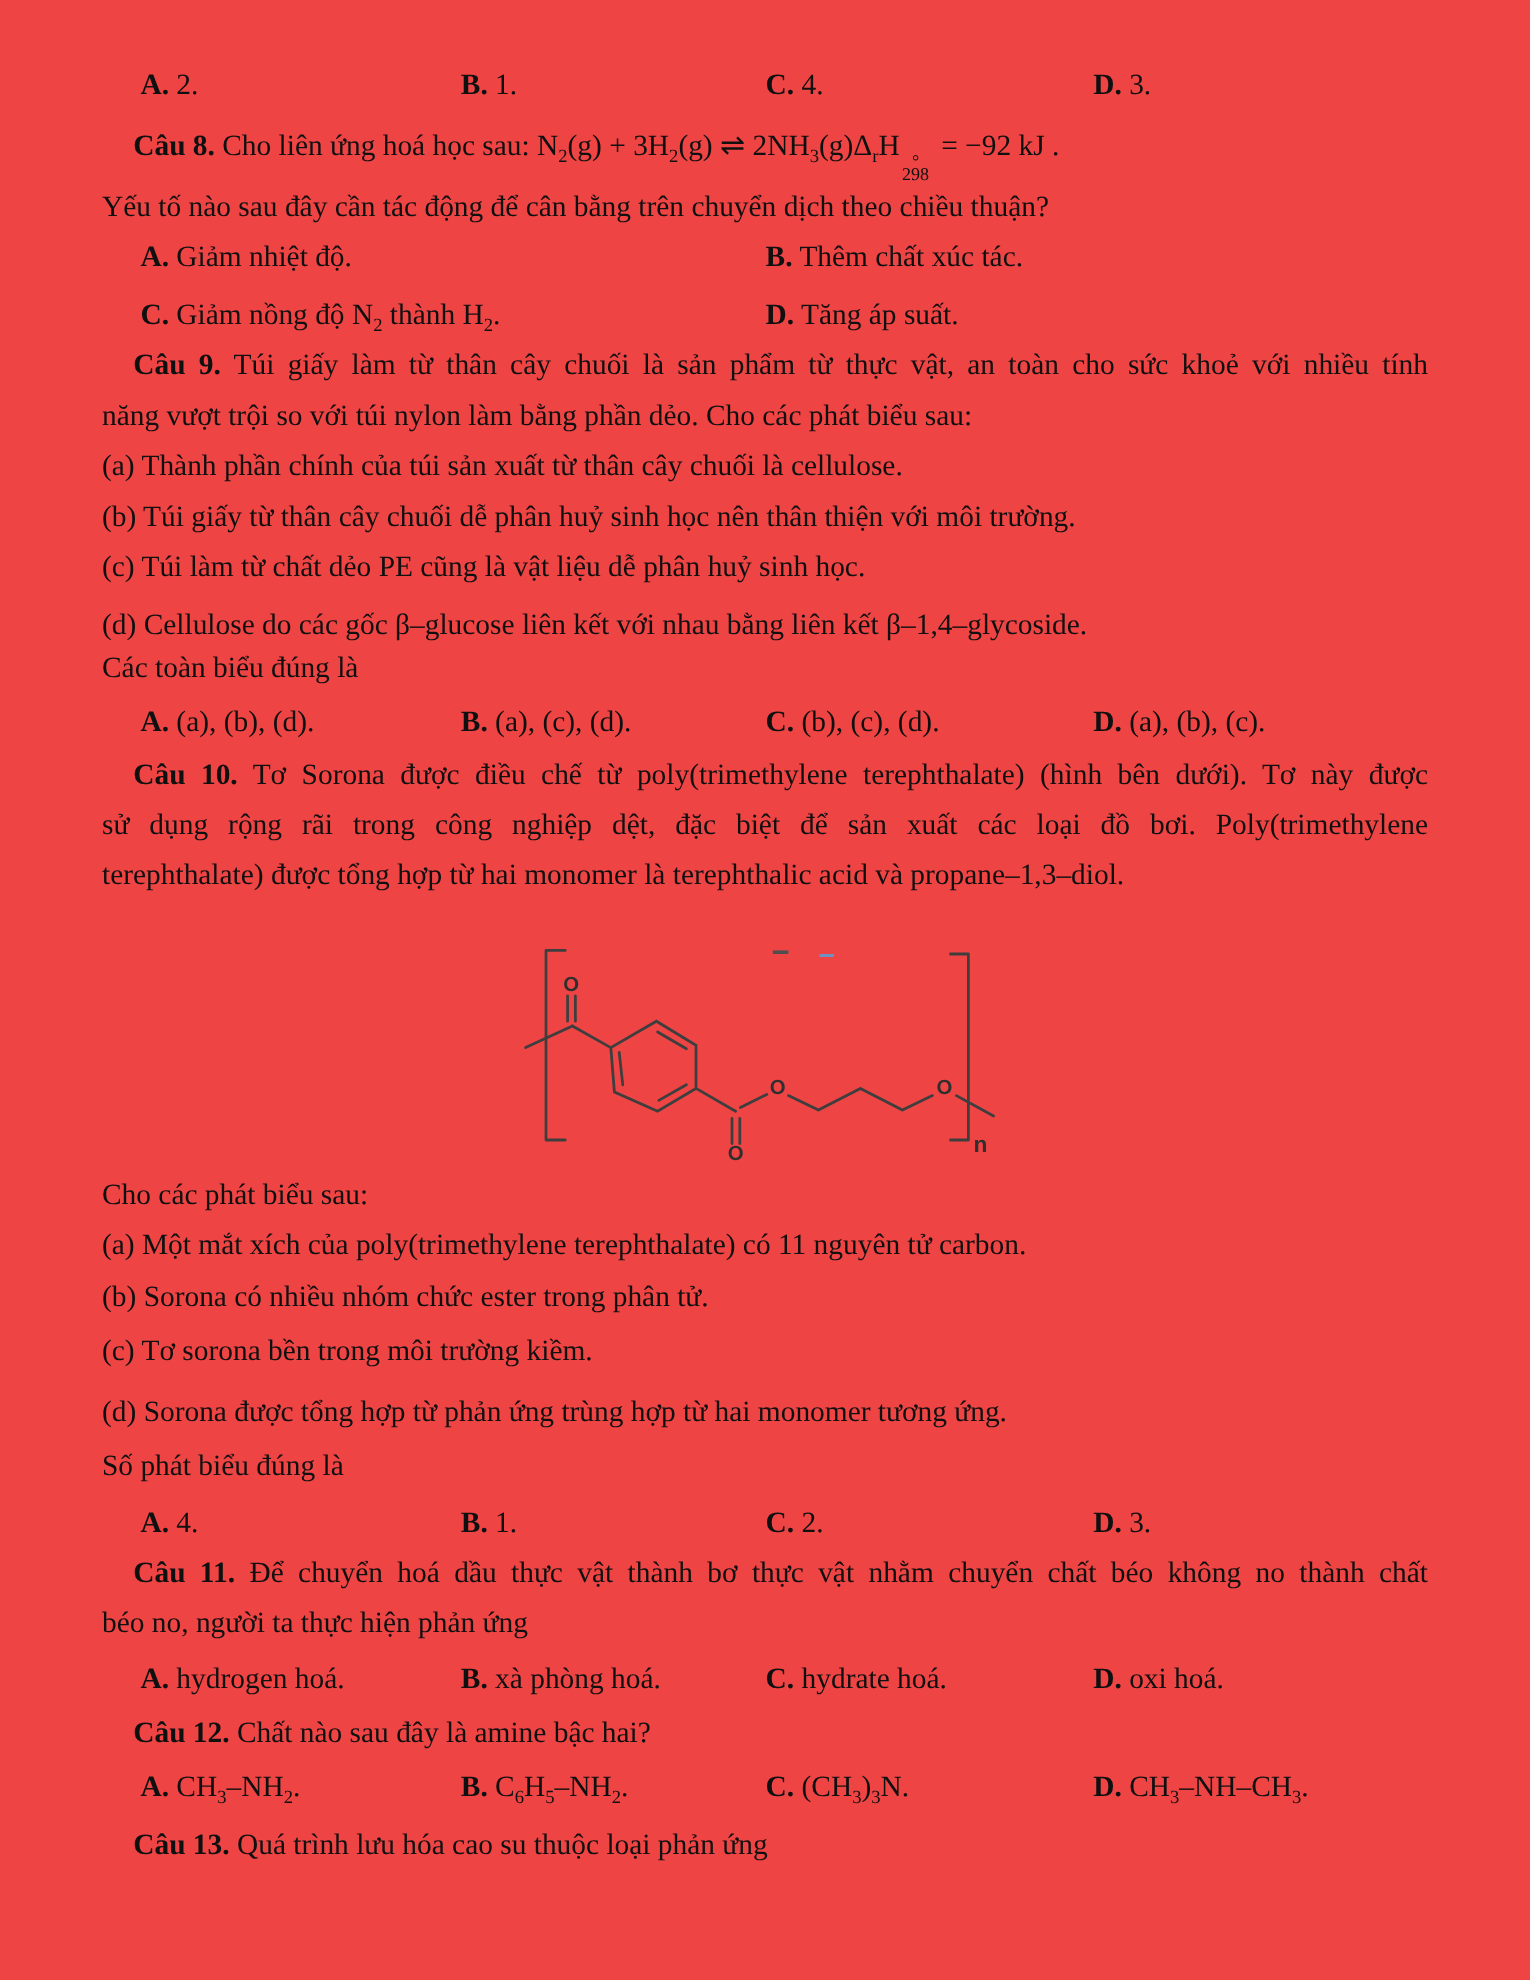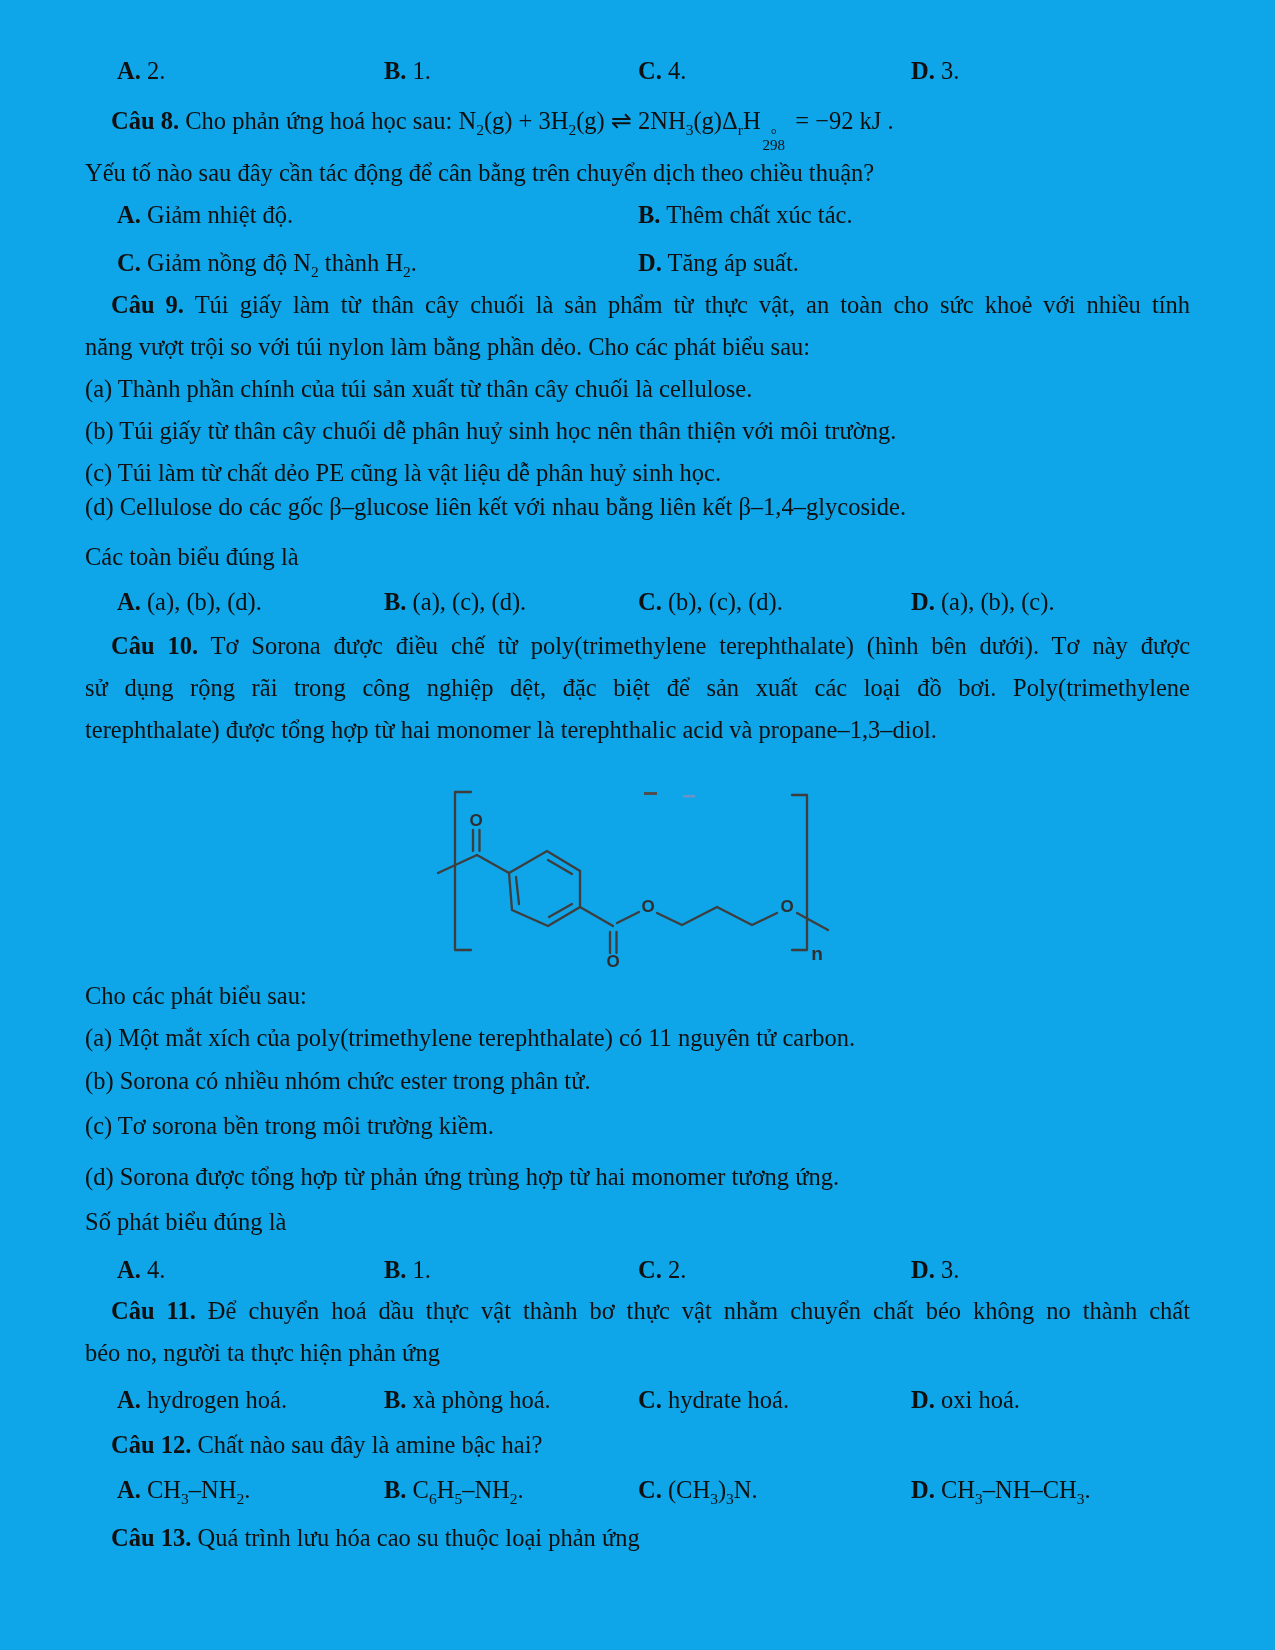--- a/index.html
+++ b/index.html
@@ -1,16 +1,16 @@
 <!DOCTYPE html>
 <html><head>
 <meta charset="utf-8">
 <style>
   html,body{margin:0;padding:0;background:#ffffff;}
-  .page{position:relative;width:1275px;height:1650px;background:#0ea5e9;
+  .page{position:relative;width:1275px;height:1650px;background:#ef4444;
         font-family:"Liberation Serif","DejaVu Serif",serif;font-size:24.5px;color:#101010;overflow:hidden;}
   .content{position:absolute;left:85px;top:0;width:1105px;height:1650px;}
   .abs{position:absolute;left:0;width:1105px;}
   .line{line-height:42px;white-space:nowrap;}
   .jline{line-height:42px;text-align:justify;text-align-last:justify;}
   .jlast{line-height:42px;text-align:left;}
   .qlabel{font-weight:bold;margin-left:26px;}
   .optrow{height:42px;}
   .opt{position:absolute;top:0;line-height:42px;white-space:nowrap;}
   .p1{left:32px}.p2{left:299px}.p3{left:553px}.p4{left:826px}
@@ -30,21 +30,21 @@
 
   <div class="abs optrow" style="top:50px">
     <span class="opt p1"><b class="okey">A.</b> <span>2.</span></span>
     <span class="opt p2"><b class="okey">B.</b> <span>1.</span></span>
     <span class="opt p3"><b class="okey">C.</b> <span>4.</span></span>
     <span class="opt p4"><b class="okey">D.</b> <span>3.</span></span>
   </div>
 
   <div class="abs line" style="top:100px">
     <b class="qlabel">Câu 8.</b>
-    <span>Cho phản ứng hoá học sau:</span>
+    <span>Cho liên ứng hoá học sau:</span>
     <span class="formula">
       <span>N</span><sub>2</sub><span>(g) + 3H</span><sub>2</sub><span>(g)</span>
       <span class="harpoon">⇌</span>
       <span>2NH</span><sub>3</sub><span>(g)</span><span class="dh"><span>Δ</span><sub>r</sub><span>H</span><span class="stk">
               <span class="stk-t">°</span>
               <span class="stk-b">298</span>
             </span></span>
       <span>= −92 kJ .</span>
     </span>
   </div>
@@ -58,21 +58,21 @@
     <span class="opt p3"><b class="okey">D.</b> <span>Tăng áp suất.</span></span>
   </div>
 
   <div class="abs" style="top:284px">
     <div class="jline"><b class="qlabel">Câu 9.</b> <span>Túi giấy làm từ thân cây chuối là sản phẩm từ thực vật, an toàn cho sức khoẻ với nhiều tính</span></div>
     <div class="jlast">năng vượt trội so với túi nylon làm bằng phần dẻo. Cho các phát biểu sau:</div>
   </div>
   <div class="abs line" style="top:368px">(a) Thành phần chính của túi sản xuất từ thân cây chuối là cellulose.</div>
   <div class="abs line" style="top:410px">(b) Túi giấy từ thân cây chuối dễ phân huỷ sinh học nên thân thiện với môi trường.</div>
   <div class="abs line" style="top:452px">(c) Túi làm từ chất dẻo PE cũng là vật liệu dễ phân huỷ sinh học.</div>
-  <div class="abs line" style="top:486px">(d) Cellulose do các gốc β–glucose liên kết với nhau bằng liên kết β–1,4–glycoside.</div>
+  <div class="abs line" style="top:500px">(d) Cellulose do các gốc β–glucose liên kết với nhau bằng liên kết β–1,4–glycoside.</div>
   <div class="abs line" style="top:536px">Các toàn biểu đúng là</div>
   <div class="abs optrow" style="top:581px">
     <span class="opt p1"><b class="okey">A.</b> <span>(a), (b), (d).</span></span>
     <span class="opt p2"><b class="okey">B.</b> <span>(a), (c), (d).</span></span>
     <span class="opt p3"><b class="okey">C.</b> <span>(b), (c), (d).</span></span>
     <span class="opt p4"><b class="okey">D.</b> <span>(a), (b), (c).</span></span>
   </div>
 
   <div class="abs" style="top:625px">
     <div class="jline"><b class="qlabel">Câu 10.</b> <span>Tơ Sorona được điều chế từ poly(trimethylene terephthalate) (hình bên dưới). Tơ này được</span></div>

